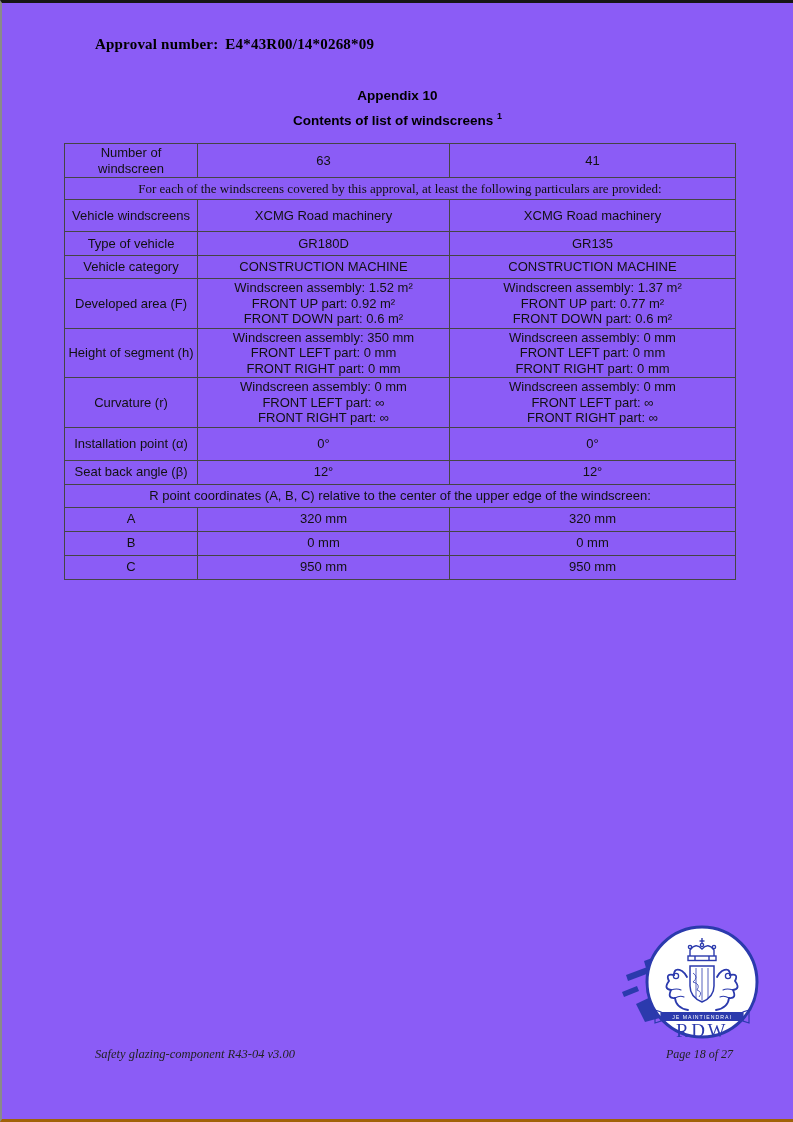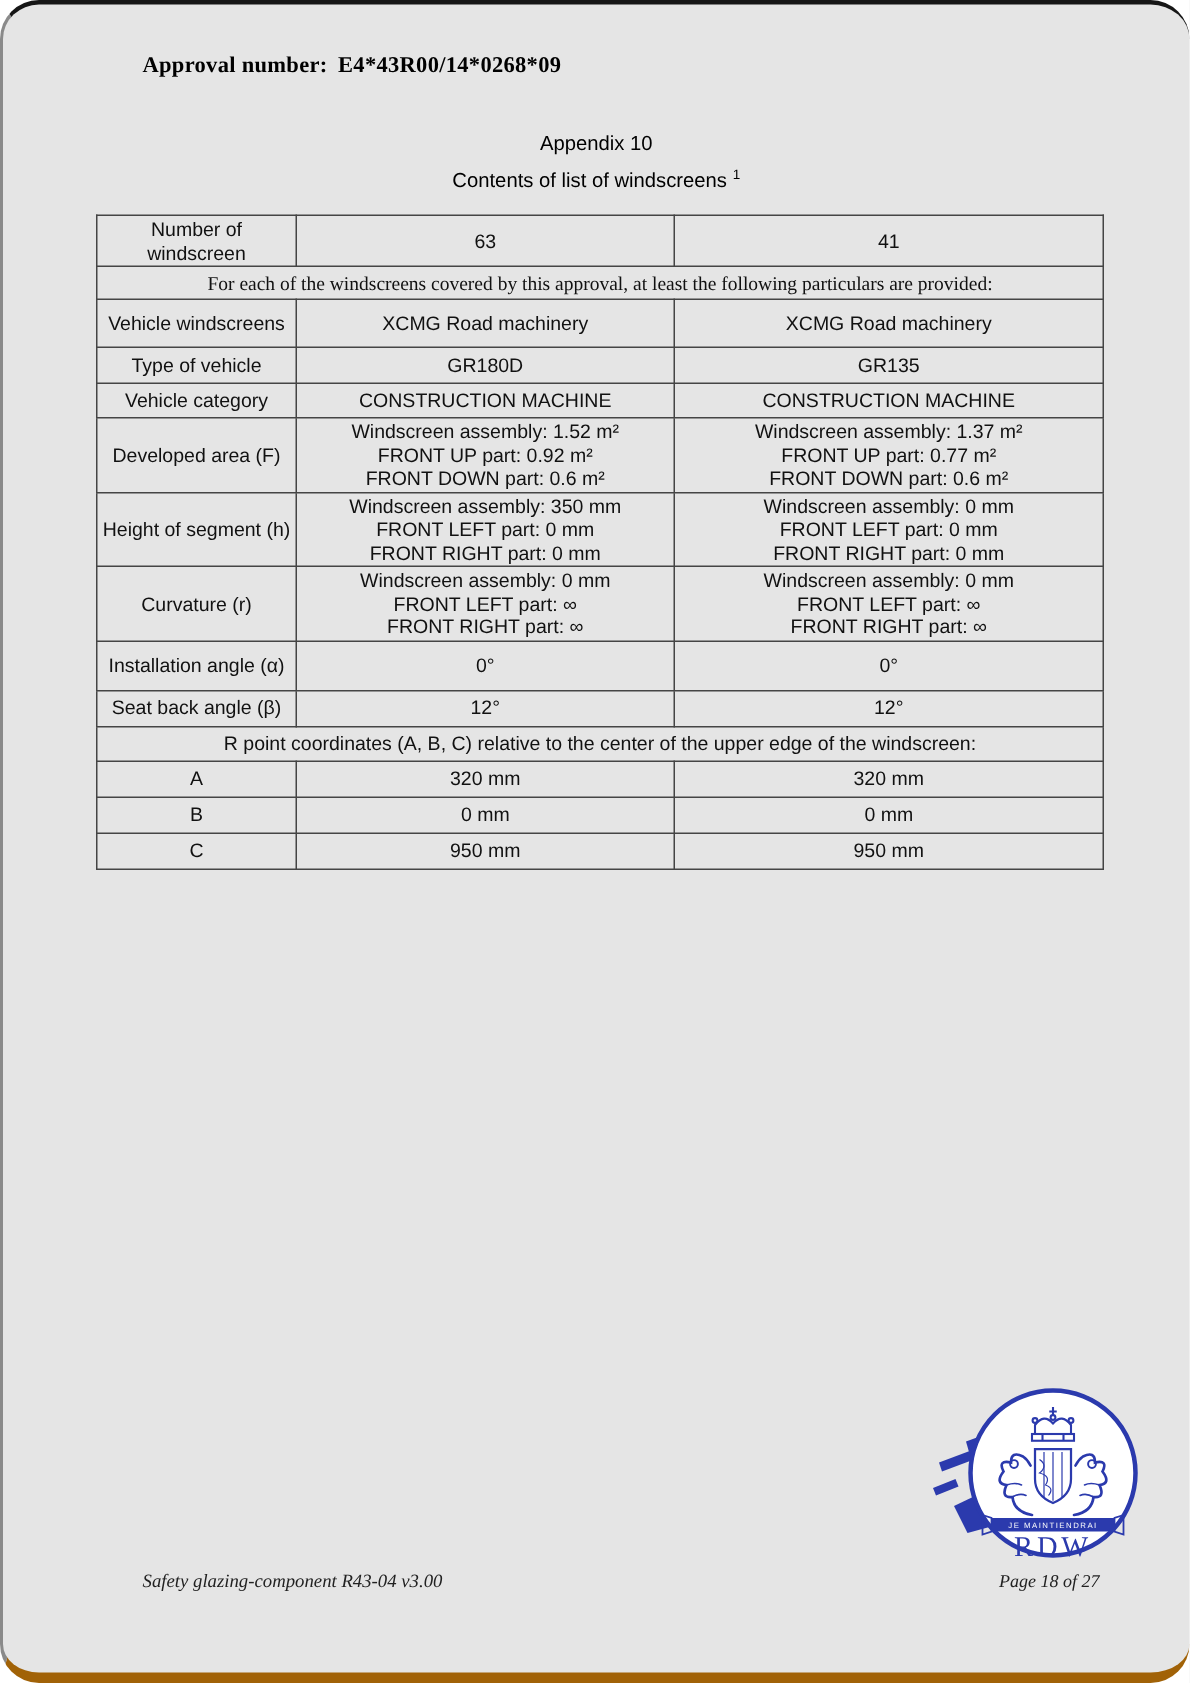--- a/index.html
+++ b/index.html
@@ -5,36 +5,35 @@
   * { margin: 0; padding: 0; box-sizing: border-box; }
   html, body { background: #ffffff; }
   body {
     width: 793px; height: 1122px;
     font-family: "Liberation Sans", sans-serif;
     position: relative;
     overflow: hidden;
   }
   .page {
     position: absolute; inset: 0;
-    background: #e5e5e5;
+    background: #8b5cf6;
     border-top: 3px solid #161616;
     border-left: 2px solid #8a8a8a;
-    border-bottom: 7px solid #a16207;
-    border-radius: 26px;
+    border-bottom: 3px solid #a16207;
   }
   .approval-line {
     position: absolute; left: 93px; top: 33px;
     font-family: "Liberation Serif", serif;
     font-weight: bold; font-size: 15px; color: #000;
     letter-spacing: 0.2px;
   }
   .approval-line .gap { display: inline-block; width: 7px; }
   .doc-title, .doc-subtitle {
     position: absolute; left: 0; width: 100%;
-    text-align: center; font-weight: normal; font-size: 13.5px; color: #000;
+    text-align: center; font-weight: bold; font-size: 13.5px; color: #000;
   }
   .doc-title { top: 85px; }
   .doc-subtitle { top: 108px; }
   .doc-subtitle sup { font-size: 9px; }
 
   table.main {
     position: absolute; left: 62px; top: 140px;
     width: 671px;
     border-collapse: collapse;
     table-layout: fixed;
@@ -145,21 +144,21 @@
           <div class="cell-line">FRONT LEFT part: ∞</div>
           <div class="cell-line">FRONT RIGHT part: ∞</div>
         </td>
         <td>
           <div class="cell-line">Windscreen assembly: 0 mm</div>
           <div class="cell-line">FRONT LEFT part: ∞</div>
           <div class="cell-line">FRONT RIGHT part: ∞</div>
         </td>
       </tr>
       <tr style="height:33px">
-        <td>Installation angle (α)</td>
+        <td>Installation point (α)</td>
         <td>0°</td>
         <td>0°</td>
       </tr>
       <tr style="height:24px">
         <td>Seat back angle (β)</td>
         <td>12°</td>
         <td>12°</td>
       </tr>
       <tr style="height:23px">
         <td class="center-note" colspan="3">R point coordinates (A, B, C) relative to the center of the upper edge of the windscreen:</td>

